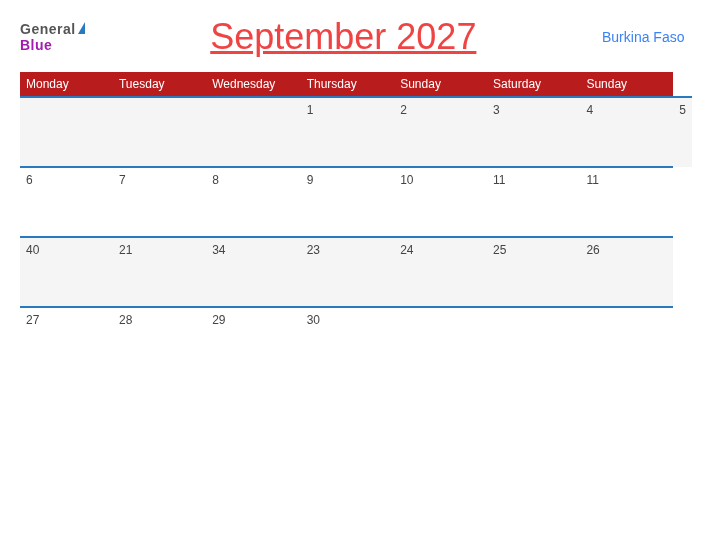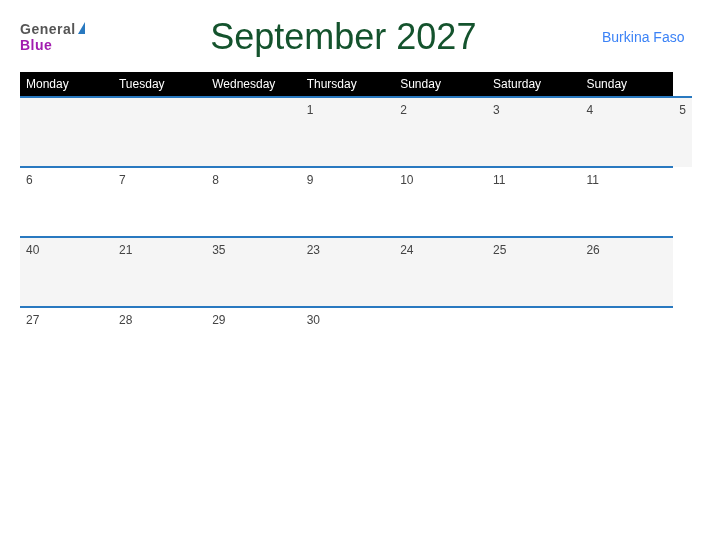--- a/index.html
+++ b/index.html
@@ -41,36 +41,37 @@
       border-left: 7px solid transparent;
       border-bottom: 12px solid #2979c0;
       margin-left: 2px;
       vertical-align: middle;
       position: relative;
       top: -1px;
     }
     .month-title {
       font-size: 36px;
       font-weight: 400;
-      color: #14532d;
+      color: #ef4444;
       text-align: center;
       flex: 1;
+      text-decoration: underline;
     }
     .country {
       font-size: 14px;
       color: #3b82f6;
       text-align: left;
       min-width: 90px;
     }
     .calendar-grid {
       width: 100%;
       border-collapse: collapse;
     }
     .calendar-grid thead tr th {
-      background-color: #000000;
+      background-color: #b91c1c;
       color: #fff;
       font-size: 12px;
       font-weight: normal;
       padding: 5px 6px;
       text-align: left;
       border: none;
     }
     .calendar-grid tbody tr {
       height: 70px;
       vertical-align: top;
@@ -159,21 +160,21 @@
           <td><span class="day-num">7</span></td>
           <td><span class="day-num">8</span></td>
           <td><span class="day-num">9</span></td>
           <td><span class="day-num">10</span></td>
           <td><span class="day-num">11</span></td>
           <td><span class="day-num">11</span></td>
         </tr>
         <tr>
           <td><span class="day-num">40</span></td>
           <td><span class="day-num">21</span></td>
-          <td><span class="day-num">35</span></td>
+          <td><span class="day-num">34</span></td>
           <td><span class="day-num">23</span></td>
           <td><span class="day-num">24</span></td>
           <td><span class="day-num">25</span></td>
           <td><span class="day-num">26</span></td>
         </tr>
         <tr>
           <td><span class="day-num">27</span></td>
           <td><span class="day-num">28</span></td>
           <td><span class="day-num">29</span></td>
           <td><span class="day-num">30</span></td>

